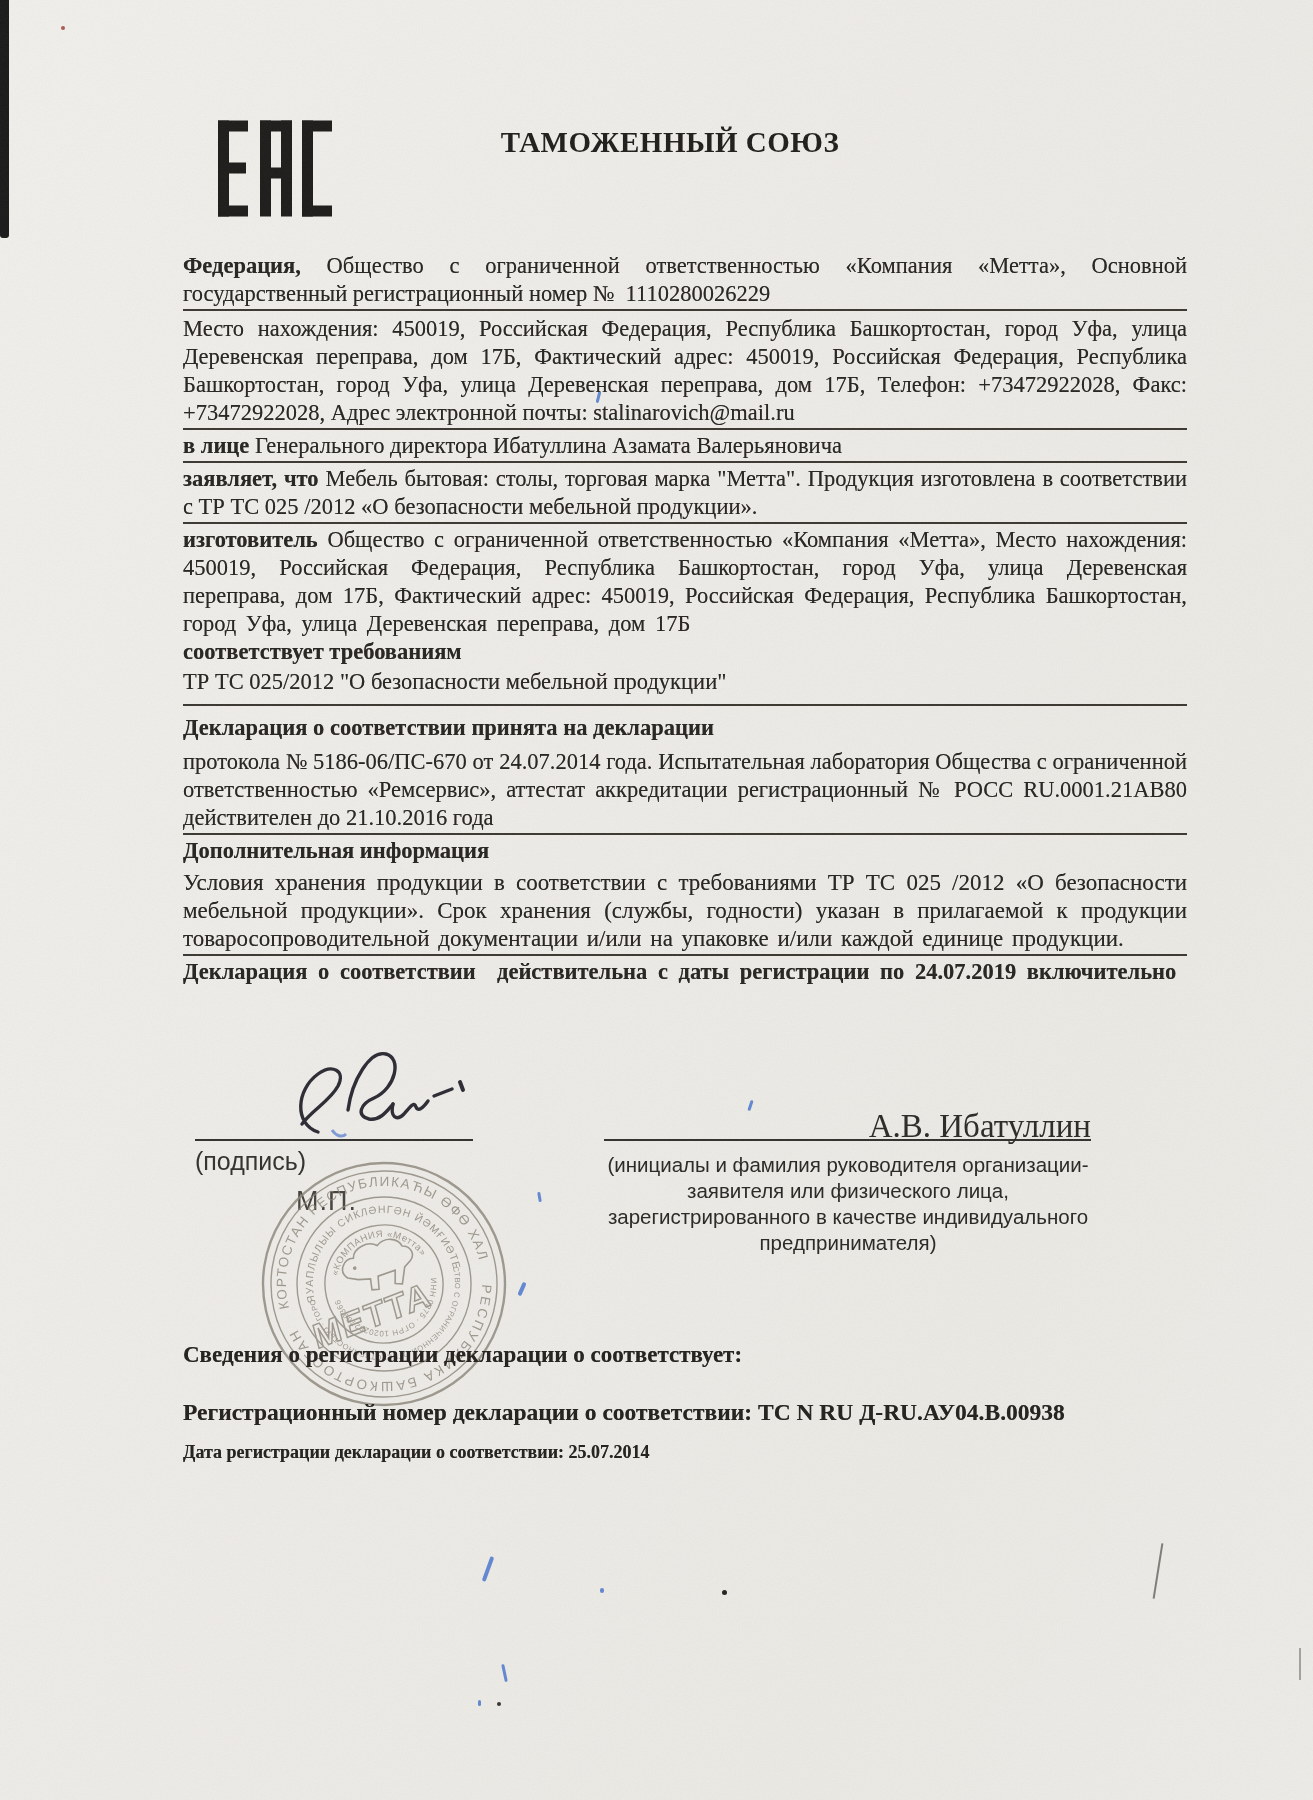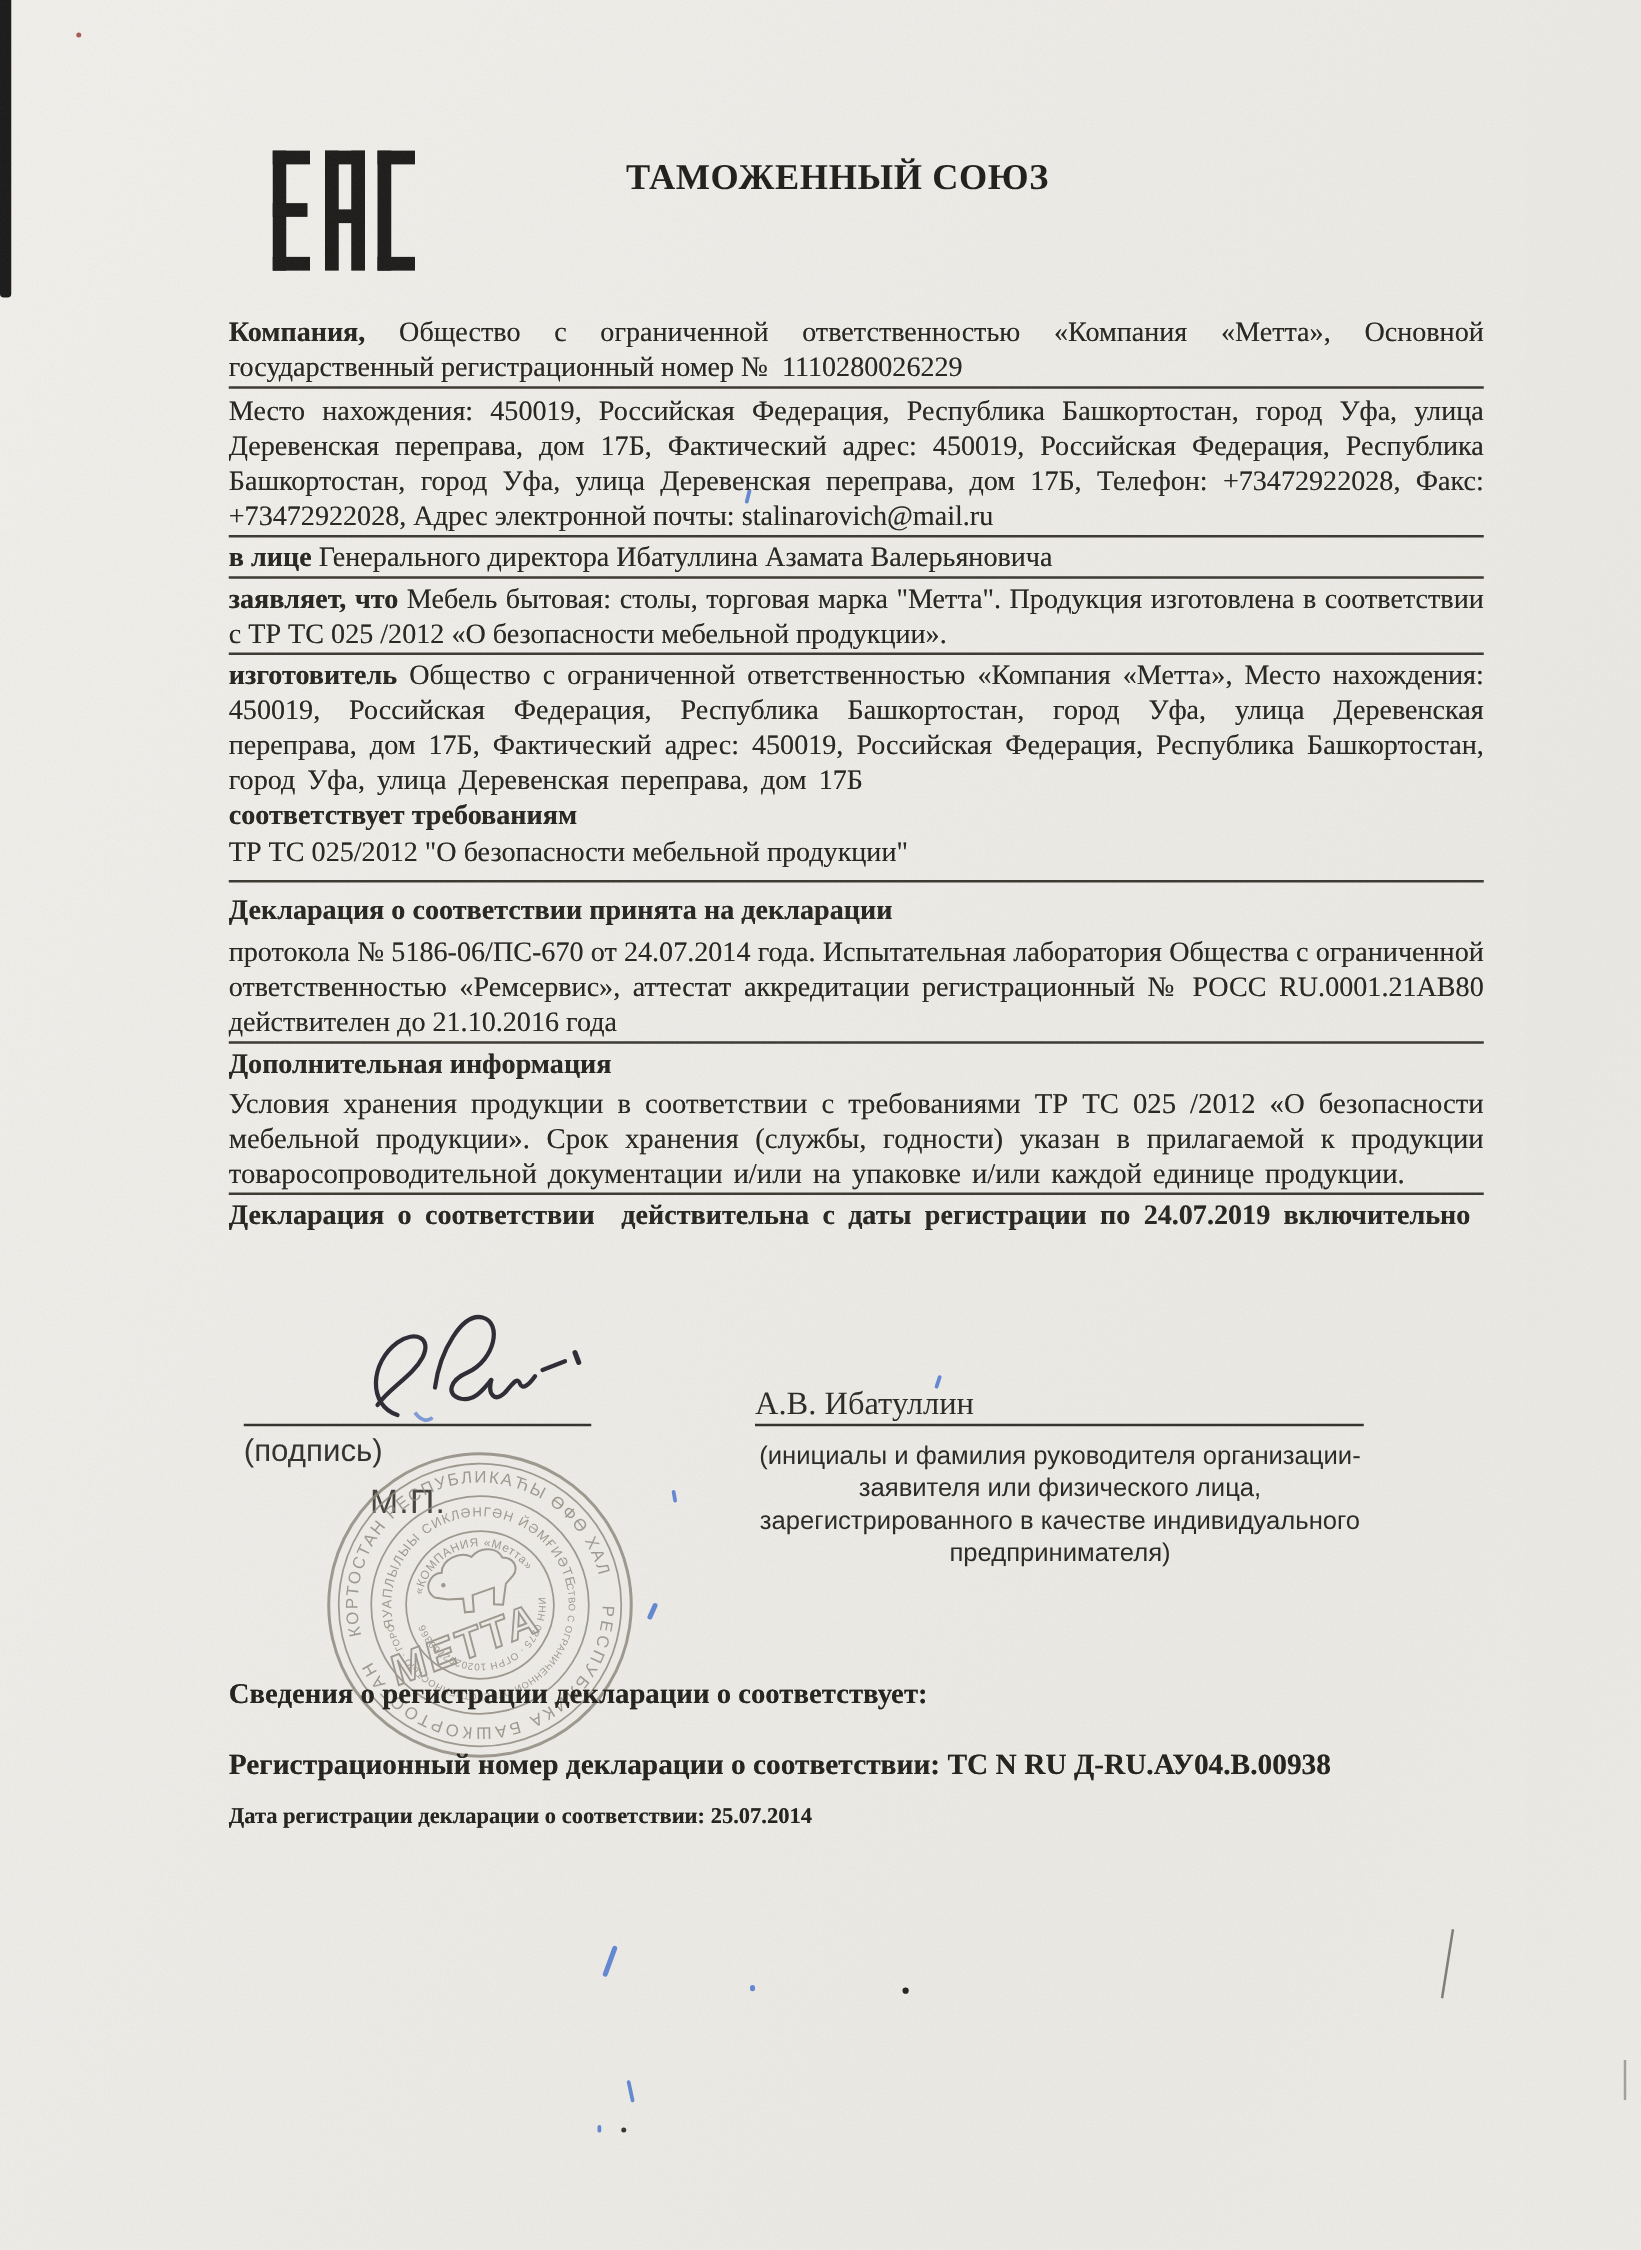--- a/index.html
+++ b/index.html
@@ -21,21 +21,21 @@
   #p1{margin-bottom:4px;} #p2{margin-bottom:2px;} #p3{margin-bottom:2px;}
   #p4{margin-bottom:2px;} #p5{word-spacing:4px;} #p6{margin-bottom:4px;}
   #h7{margin-bottom:2px;} #p8{padding-bottom:8px;margin-bottom:8px;}
   #h9{margin-bottom:6px;} #p10{margin-bottom:2px;} #h11{margin-bottom:4px;}
   #p12{font-size:23px;word-spacing:3px;margin-bottom:2px;}
   #p13{font-weight:bold;word-spacing:5px;}
   
   .sigline{position:absolute;height:0;border-top:2.4px solid #32302c;}
   .sign-label{position:absolute;left:195px;top:1147px;width:280px;text-align:left;
               font-family:"Liberation Sans","DejaVu Sans",sans-serif;font-size:25px;color:#30302e;}
-  .head-name{position:absolute;left:604px;top:1108px;width:487px;text-align:left;font-size:26px;color:#2b2926;}
+  .head-name{position:absolute;left:604px;top:1108px;width:487px;text-align:right;font-size:33px;color:#2b2926;}
   .head-caption{position:absolute;left:588px;top:1152px;width:520px;text-align:center;
                 font-family:"Liberation Sans","DejaVu Sans",sans-serif;font-size:20.5px;line-height:26px;color:#272725;}
   .mp{position:absolute;left:296px;top:1186px;font-family:"Liberation Sans","DejaVu Sans",sans-serif;
       font-size:27px;letter-spacing:1px;color:#45423d;}
   .stamp{position:absolute;left:238px;top:1138px;opacity:.82;}
   .signature{position:absolute;left:272px;top:1044px;}
   
   .reg{position:absolute;left:183px;font-weight:bold;color:#22201d;text-shadow:0 0 .5px rgba(45,42,38,.6);}
   #reg1{top:1342px;font-size:23px;}
   #reg2{top:1399px;font-size:23.5px;}
@@ -81,21 +81,21 @@
         <rect x="84" y="0" width="30" height="11"></rect>
       <rect x="84" y="85" width="30" height="11"></rect>
     </g>
   </svg>
 
   <div class="title">
     <div>ТАМОЖЕННЫЙ СОЮЗ</div>
   </div>
 
   <div class="doc">
-    <p id="p1" class="rule"><span class="lead">Компания,</span><span> Общество с ограниченной ответственностью «Компания «Метта», Основной государственный регистрационный номер №&nbsp; 1110280026229</span></p>
+    <p id="p1" class="rule"><span class="lead">Федерация,</span><span> Общество с ограниченной ответственностью «Компания «Метта», Основной государственный регистрационный номер №&nbsp; 1110280026229</span></p>
     <p id="p2" class="rule">Место нахождения: 450019, Российская Федерация, Республика Башкортостан, город Уфа, улица Деревенская переправа, дом 17Б, Фактический адрес: 450019, Российская Федерация, Республика Башкортостан, город Уфа, улица Деревенская переправа, дом 17Б, Телефон: +73472922028, Факс: +73472922028, Адрес электронной почты: stalinarovich@mail.ru</p>
     <p id="p3" class="rule"><span class="lead">в лице</span><span> Генерального директора Ибатуллина Азамата Валерьяновича</span></p>
     <p id="p4" class="rule"><span class="lead">заявляет, что</span><span> Мебель бытовая: столы, торговая марка "Метта". Продукция изготовлена в соответствии с ТР ТС 025 /2012 «О безопасности мебельной продукции».</span></p>
     <p id="p5"><span class="lead">изготовитель</span><span> Общество с ограниченной ответственностью «Компания «Метта», Место нахождения: 450019, Российская Федерация, Республика Башкортостан, город Уфа, улица Деревенская переправа, дом 17Б, Фактический адрес: 450019, Российская Федерация, Республика Башкортостан, город Уфа, улица Деревенская переправа, дом 17Б</span></p>
     <p id="h7" class="h">соответствует требованиям</p>
     <p id="p8" class="rule">ТР ТС 025/2012 "О безопасности мебельной продукции"</p>
     <p id="h9" class="h">Декларация о соответствии принята на декларации</p>
     <p id="p10" class="rule">протокола № 5186-06/ПС-670 от 24.07.2014 года. Испытательная лаборатория Общества с ограниченной ответственностью «Ремсервис», аттестат аккредитации регистрационный № РОСС RU.0001.21АВ80 действителен до 21.10.2016 года</p>
     <p id="h11" class="h">Дополнительная информация</p>
     <p id="p12" class="rule">Условия хранения продукции в соответствии с требованиями ТР ТС 025 /2012 «О безопасности мебельной продукции». Срок хранения (службы, годности) указан в прилагаемой к продукции товаросопроводительной документации и/или на упаковке и/или каждой единице продукции.</p>

